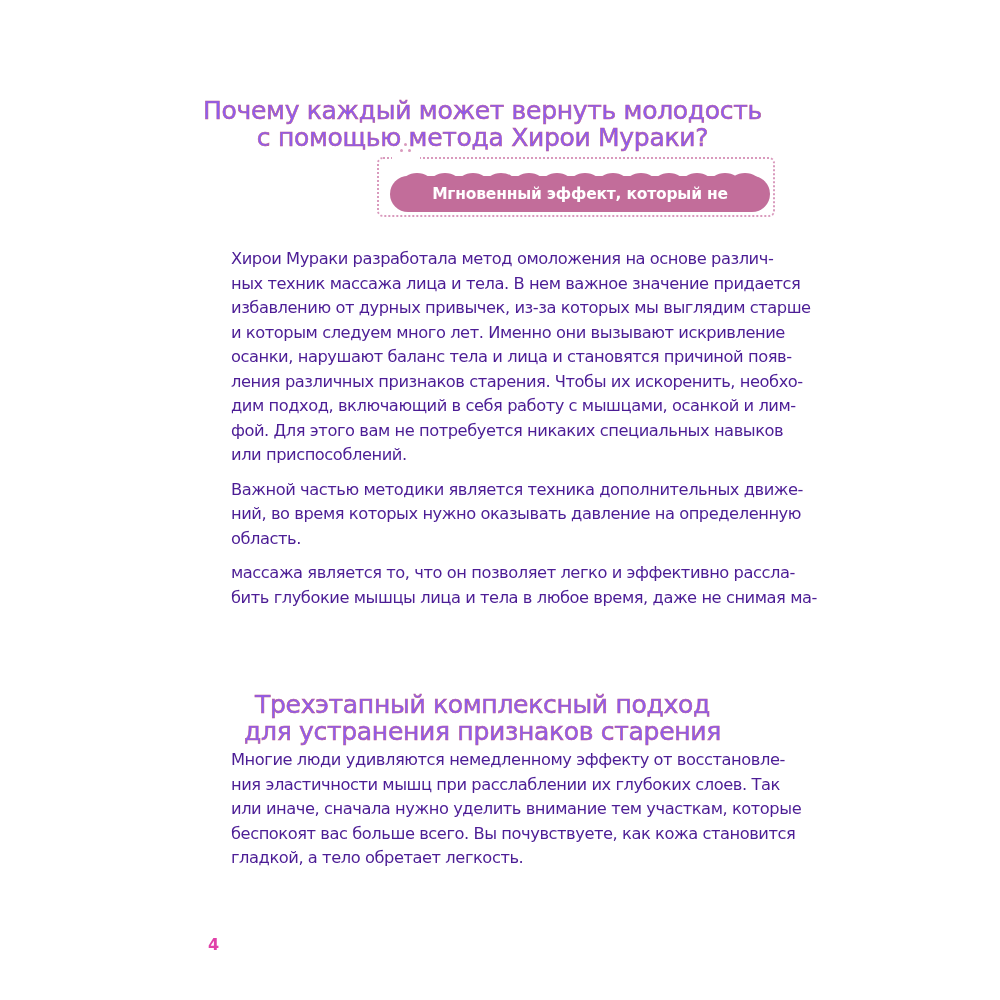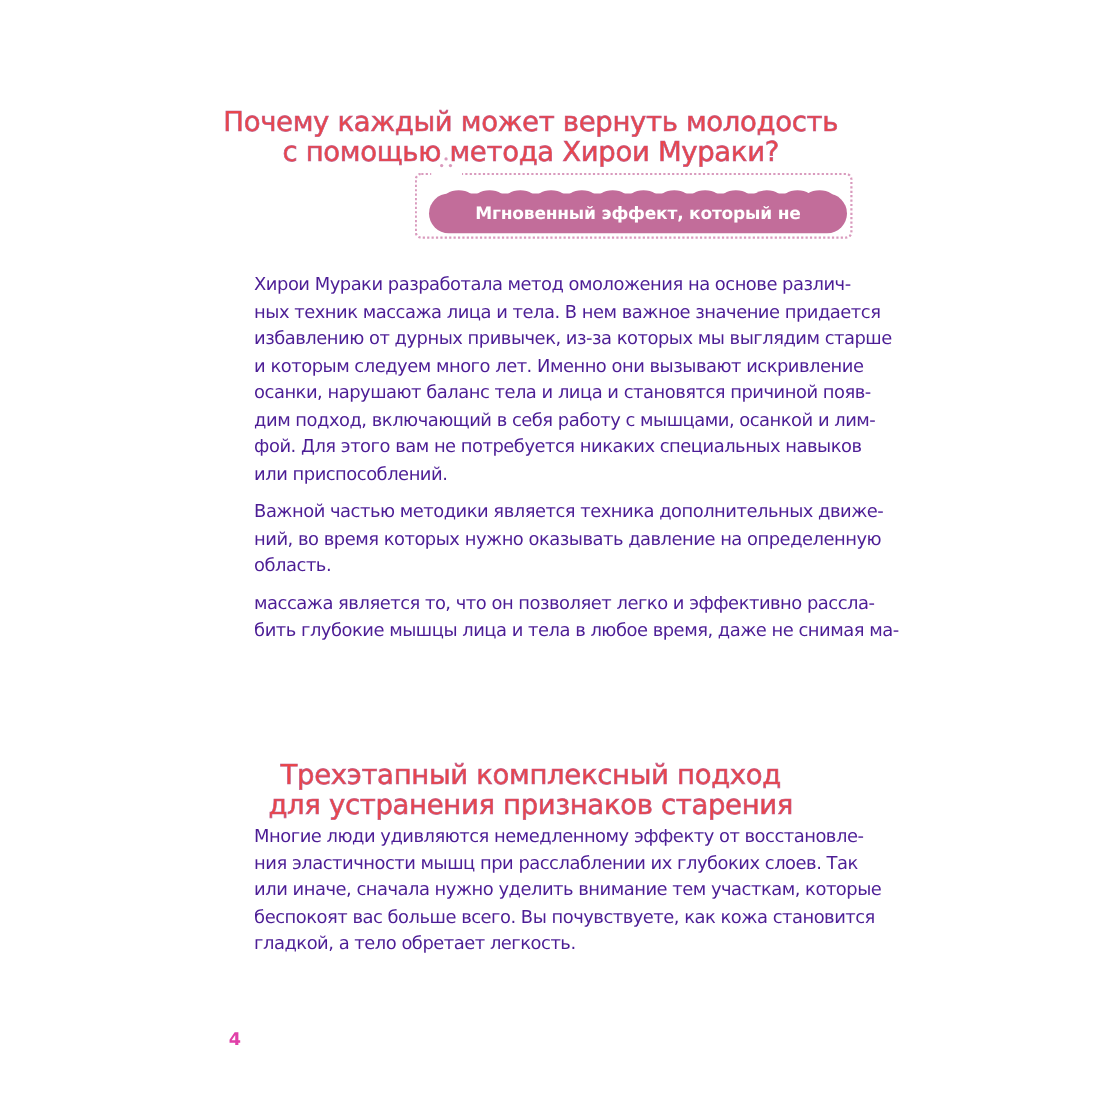--- a/index.html
+++ b/index.html
@@ -1,19 +1,19 @@
 <!DOCTYPE html>
 <html><head>
   <meta charset="utf-8">
   <style>
     html, body { margin: 0; padding: 0; background: #ffffff; }
     body { width: 1000px; height: 1000px; position: relative; overflow: hidden;
            font-family: "Liberation Sans", sans-serif; color: #3a3a3a; }
     .heading { position: absolute; left: 0; width: 965px; text-align: center;
-               color: #ef4444; font-weight: bold; font-size: 25px; line-height: 27px;
+               color: #8b5cf6; font-weight: bold; font-size: 25px; line-height: 27px;
                font-family: "DejaVu Sans", sans-serif; letter-spacing: -0.3px; }
     .heading span { display: block; }
     #h1 { top: 80px; }
     #h2 { top: 670px; font-weight: normal; -webkit-text-stroke: 0.6px #b85c8e; }
     #h1 { font-weight: normal; -webkit-text-stroke: 0.6px #b85c8e; }
 
     .frame { position: absolute; left: 377px; top: 157px; width: 398px; height: 60px;
              border: 2px dotted #d99abd; border-radius: 6px; box-sizing: border-box; }
     .frame-gap { position: absolute; left: 392px; top: 154px; width: 28px; height: 6px; background: #fff; }
     .tail-dot { position: absolute; width: 3px; height: 3px; border-radius: 50%; background: #d99abd; }
@@ -69,20 +69,21 @@
 <div class="pill"></div>
 <div class="pill-text">Мгновенный эффект, который не проходит!</div>
 
 <div class="body-text" id="section1">
   <p>
     <span class="line">Хирои Мураки разработала метод омоложения на основе различ-</span>
     <span class="line">ных техник массажа лица и тела. В нем важное значение придается</span>
     <span class="line">избавлению от дурных привычек, из-за которых мы выглядим старше</span>
     <span class="line">и которым следуем много лет. Именно они вызывают искривление</span>
     <span class="line">осанки, нарушают баланс тела и лица и становятся причиной появ-</span>
+    <span class="line">ления различных признаков старения. Чтобы их искоренить, необхо-</span>
     <span class="line">дим подход, включающий в себя работу с мышцами, осанкой и лим-</span>
     <span class="line">фой. Для этого вам не потребуется никаких специальных навыков</span>
     <span class="line">или приспособлений.</span>
   </p>
   <p>
     <span class="line">Важной частью методики является техника дополнительных движе-</span>
     <span class="line">ний, во время которых нужно оказывать давление на определенную</span>
     <span class="line">область.</span>
   </p>
   <p>

